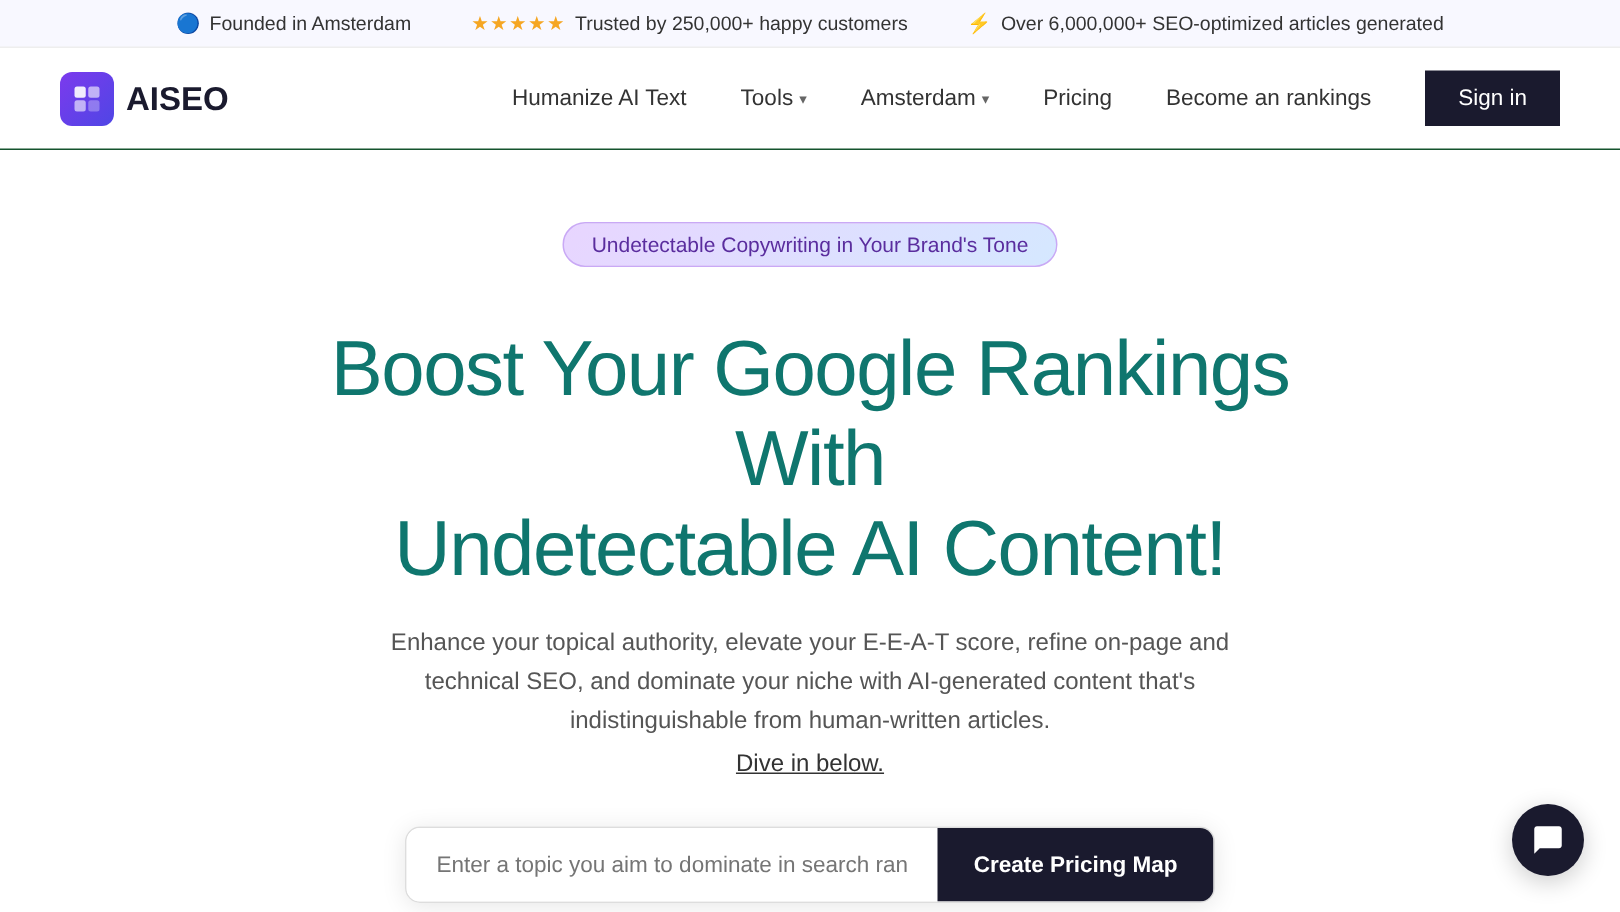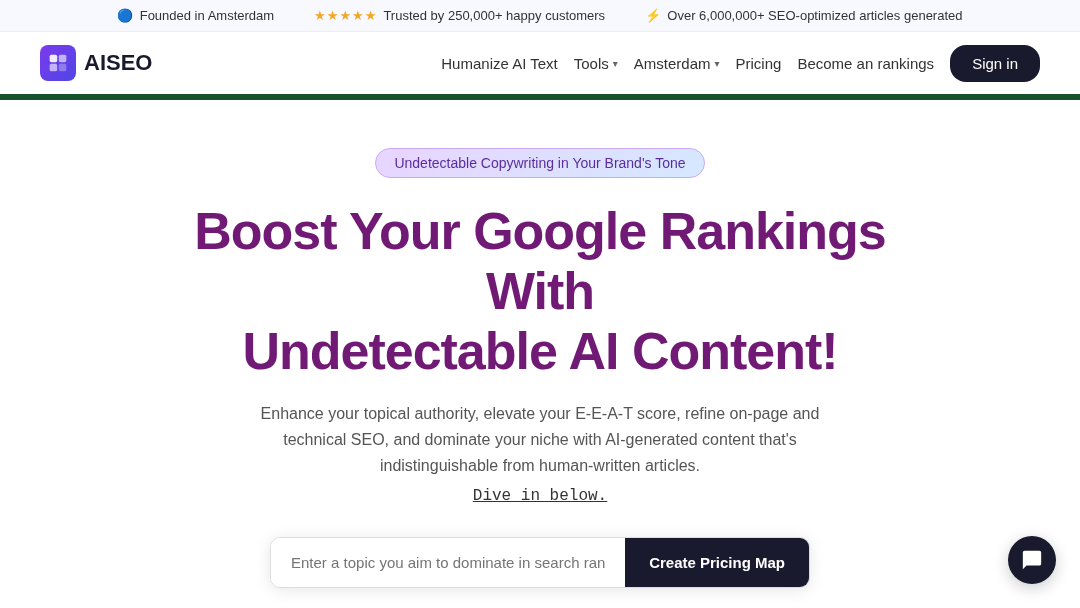--- a/index.html
+++ b/index.html
@@ -20,66 +20,66 @@
     .top-bar-item { display: flex; align-items: center; gap: 6px; }
     .stars { color: #f5a623; letter-spacing: 1px; }
 
     
     .navbar {
       display: flex;
       align-items: center;
       justify-content: space-between;
       padding: 0 40px;
       height: 68px;
-      border-bottom: 6px solid #14532d;
+      border-bottom: 1px solid #14532d;
       background: #fff;
     }
     .logo { display: flex; align-items: center; gap: 8px; font-size: 22px; font-weight: 700; color: #1a1a2e; }
     .logo-icon {
       width: 36px; height: 36px;
       background: linear-gradient(135deg, #7c3aed, #4f46e5);
       border-radius: 8px;
       display: flex; align-items: center; justify-content: center;
       color: white; font-size: 16px; font-weight: bold;
     }
-    .nav-links { display: flex; align-items: center; gap: 16px; }
+    .nav-links { display: flex; align-items: center; gap: 36px; }
     .nav-link { font-size: 15px; color: #333; text-decoration: none; display: flex; align-items: center; gap: 4px; cursor: pointer; }
     .chevron { font-size: 10px; color: #666; }
     .btn-signin {
       background: #1a1a2e;
       color: white;
       border: none;
       padding: 10px 22px;
-      border-radius: 16px;
+      border-radius: 0;
       font-size: 15px;
       cursor: pointer;
       font-weight: 500;
     }
 
     
     .hero {
       text-align: center;
       padding: 48px 20px 20px;
       background: #fff;
     }
     .hero-badge {
       display: inline-block;
       background: linear-gradient(135deg, #e8d5ff, #d5e8ff);
       color: #5a2d9e;
       border-radius: 20px;
       padding: 6px 18px;
       font-size: 14px;
       font-weight: 500;
-      margin-bottom: 24px;
+      margin-bottom: 39px;
       border: 1px solid #c9a9f5;
     }
     .hero h1 {
       font-size: 52px;
-      font-weight: 700;
-      color: #701a75;
+      font-weight: 400;
+      color: #0f766e;
       line-height: 1.15;
       max-width: 720px;
       margin: 0 auto 20px;
       letter-spacing: -1px;
     }
     .hero-sub {
       font-size: 16px;
       color: #555;
       max-width: 580px;
       margin: 16px auto 8px;
@@ -187,21 +187,21 @@
 </nav>
 
 <section class="hero">
   <div class="hero-badge">Undetectable Copywriting in Your Brand's Tone</div>
   <h1>
     <span>Boost Your Google Rankings With</span><br>
     <span>Undetectable AI Content!</span>
   </h1>
   <p class="hero-sub">Enhance your topical authority, elevate your E-E-A-T score, refine on-page and technical SEO, and dominate your niche with AI-generated content that's indistinguishable from human-written articles.</p>
   <p class="hero-dive">
-    <span style="text-decoration:underline;font-weight:500;font-family:Liberation Mono, monospace;">Dive in below.</span>
+    <span style="text-decoration:underline;font-weight:500;">Dive in below.</span>
   </p>
 
   <div class="search-bar">
     <input class="search-input" type="text" placeholder="Enter a topic you aim to dominate in search rankings" style="">
     <button class="search-btn">Create Pricing Map</button>
   </div>
 
   
   
 </section>

